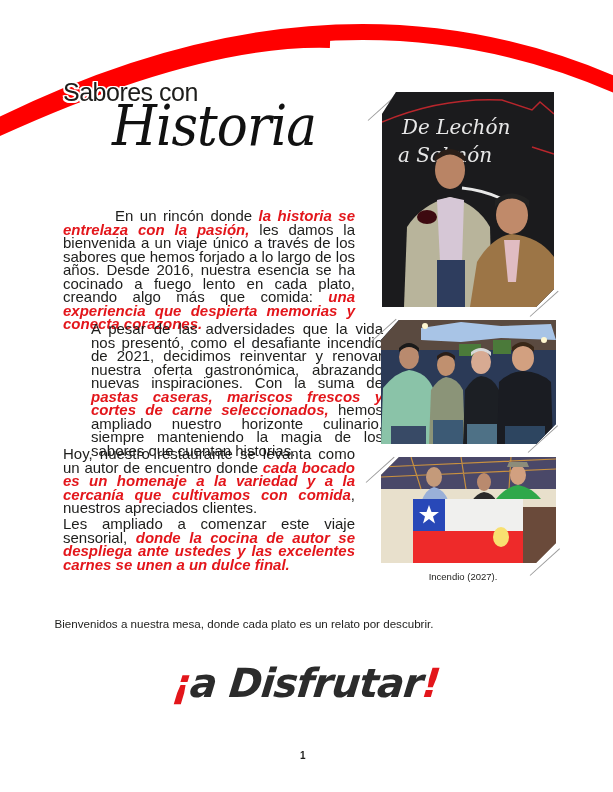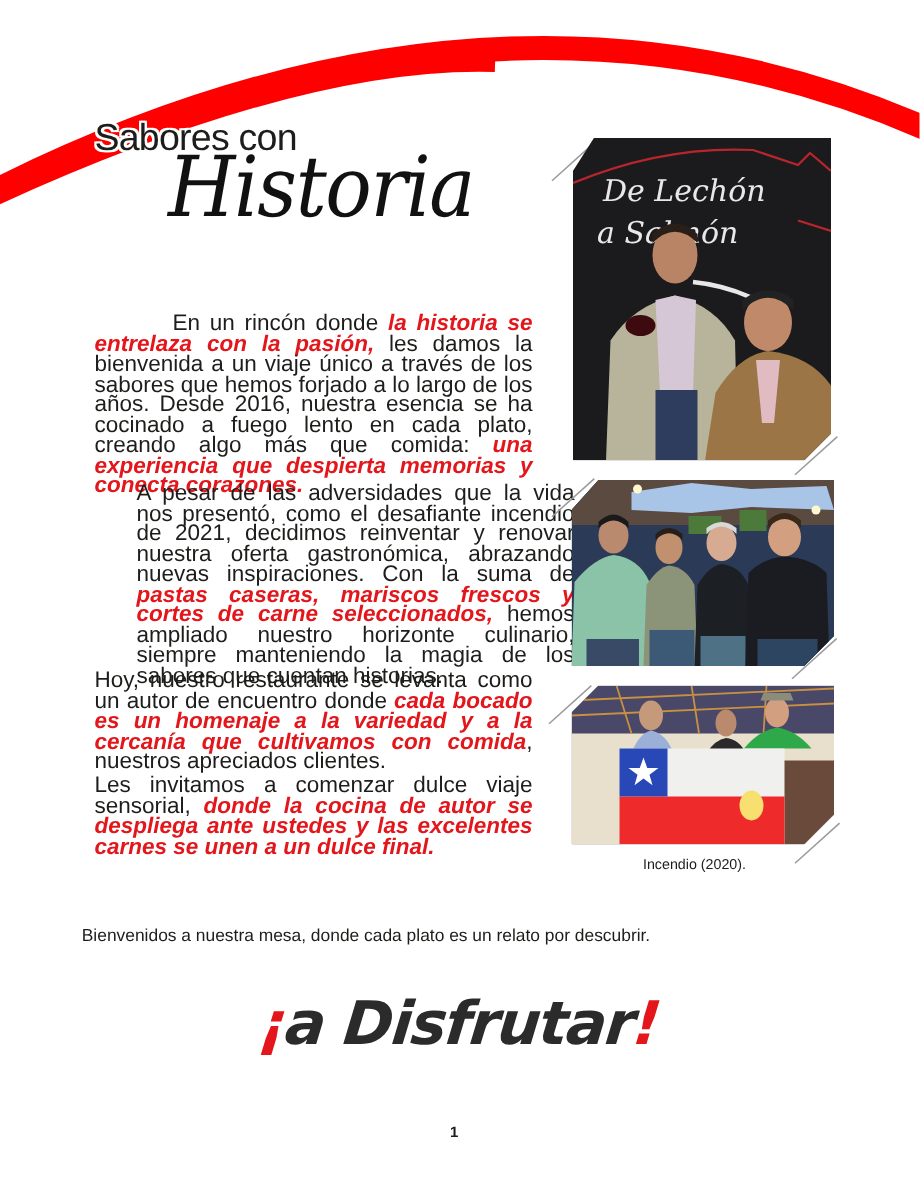--- a/index.html
+++ b/index.html
@@ -39,21 +39,21 @@
 <p class="body-text p1">
   <span>En un rincón donde </span><span class="hl">la historia se entrelaza con la pasión,</span><span> les damos la bienvenida a un viaje único a través de los sabores que hemos forjado a lo largo de los años. Desde 2016, nuestra esencia se ha cocinado a fuego lento en cada plato, creando algo más que comida: </span><span class="hl">una experiencia que despierta memorias y conecta corazones.</span>
 </p>
 <p class="body-text p2">
   <span>A pesar de las adversidades que la vida nos presentó, como el desafiante incendio de 2021, decidimos reinventar y renovar nuestra oferta gastronómica, abrazando nuevas inspiraciones. Con la suma de </span><span class="hl">pastas caseras, mariscos frescos y cortes de carne seleccionados,</span><span> hemos ampliado nuestro horizonte culinario, siempre manteniendo la magia de los sabores que cuentan historias.</span>
 </p>
 <p class="body-text p3">
   <span>Hoy, nuestro restaurante se levanta como un autor de encuentro donde </span><span class="hl">cada bocado es un homenaje a la variedad y a la cercanía que cultivamos con comida</span><span>, nuestros apreciados clientes.</span>
 </p>
 <p class="body-text p4">
-  <span>Les invitamos a comenzar dulce viaje sensorial, </span><span class="hl">donde la cocina de autor se despliega ante ustedes y las excelentes carnes se unen a un dulce final.</span>
+  <span>Les ampliado a comenzar este viaje sensorial, </span><span class="hl">donde la cocina de autor se despliega ante ustedes y las excelentes carnes se unen a un dulce final.</span>
 </p>
 
 <div class="shadow-line" style="left:368px;top:120px;width:38px;transform:rotate(-42deg);"></div>
 <div class="shadow-line" style="left:530px;top:316px;width:38px;transform:rotate(-42deg);"></div>
 <div class="photo photo-1">
   <svg width="172" height="215" viewBox="0 0 172 215">
     <rect width="172" height="215" fill="#1b1b1d"></rect>
     <path d="M0 30 Q60 5 120 8 L150 18 L158 10 L172 22" stroke="#b8262c" stroke-width="1.5" fill="none"></path>
     <path d="M150 55 L172 62" stroke="#b8262c" stroke-width="1.5" fill="none"></path>
     <text x="20" y="42" fill="#e8e8e8" font-family="DejaVu Serif, serif" font-style="italic" font-size="20">De Lechón</text>
@@ -126,19 +126,19 @@
     <path d="M115 42 Q125 30 137 28 Q150 30 160 42 Z" fill="#2fa84a"></path>
 
     <rect x="32" y="42" width="110" height="64" fill="#f0f0ee"></rect>
     <rect x="32" y="74" width="110" height="32" fill="#ee2a2a"></rect>
     <rect x="32" y="42" width="32" height="32" fill="#2848b8"></rect>
     <polygon points="48,48 50.5,55 58,55 52,59.5 54,66.5 48,62 42,66.5 44,59.5 38,55 45.5,55" fill="#ffffff"></polygon>
     <ellipse cx="120" cy="80" rx="8" ry="10" fill="#f8e070"></ellipse>
   </svg>
 </div>
 
-<div class="caption">Incendio (2020).</div>
+<div class="caption">Incendio (2027).</div>
 
 <div class="welcome">Bienvenidos a nuestra mesa, donde cada plato es un relato por descubrir.</div>
 
 <div class="disfrutar"><span class="red">¡</span><span>a Disfrutar</span><span class="red">!</span></div>
 
 <div class="page-num">1</div>
 
 </body></html>

